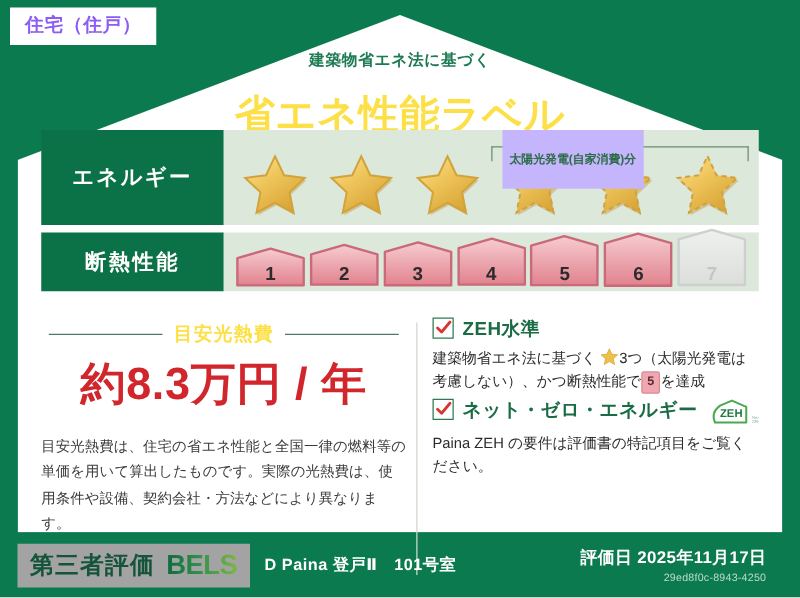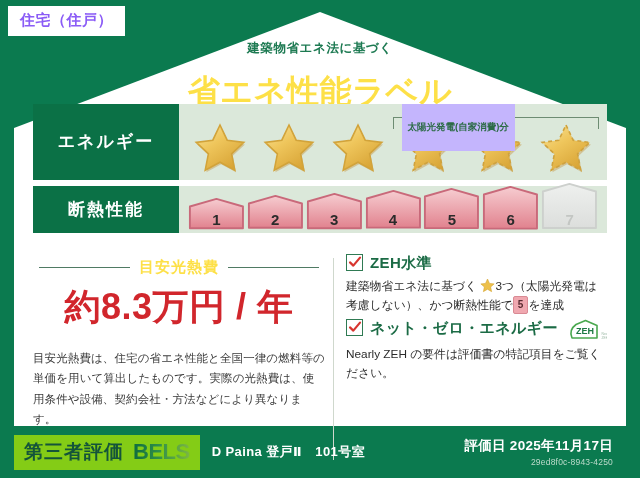--- a/index.html
+++ b/index.html
@@ -178,21 +178,21 @@
     color: #5a2a30; font-size: 10px; font-weight: 700;
     padding: 0px 4px; border-radius: 2px; vertical-align: 1px;
   }
 
   
   .footer {
     position: absolute; left: 0; right: 0; bottom: 0; height: 52px;
     display: flex; align-items: center; z-index: 8;
   }
   .bels-chip {
-    background: #84cc16; margin-left: 14px;
+    background: #a3a3a3; margin-left: 14px;
     padding: 4px 10px 5px 10px;
     display: flex; align-items: flex-end; gap: 9px;
   }
   .bels-chip .jp {
     font-size: 19px; font-weight: 700; color: #14543a; letter-spacing: 1px;
   }
   .bels-chip .bels {
     font-size: 22px; font-weight: 700; letter-spacing: -0.5px;
     background: linear-gradient(90deg,#0e6b3f 0%, #2f8f4a 45%, #7db742 100%);
     -webkit-background-clip: text; background-clip: text;
@@ -449,21 +449,21 @@
             </svg>
           </span>
           <span class="crow-title">ネット・ゼロ・エネルギー</span>
           <svg class="zeh-logo" viewBox="0 0 40 22">
             <path d="M5 19 Q1.5 11 9 5.5 L18.5 1.5 L30 6.5 L30 19 Z" fill="none" stroke="#4aa84f" stroke-width="1.6" stroke-linejoin="round"></path>
             <text x="18" y="14.5" font-family="'Liberation Sans',sans-serif" font-size="9" font-weight="700" fill="#1f7a44" text-anchor="middle">ZEH</text>
             <text x="34.5" y="16" font-family="'Liberation Sans',sans-serif" font-size="3.4" fill="#9bb9a5">Nearly</text>
             <text x="34.5" y="19.5" font-family="'Liberation Sans',sans-serif" font-size="3.4" fill="#9bb9a5">ZEH</text>
           </svg>
         </div>
-        <div class="crow-body">Nearly ZEH の要件は評価書の特記項目をご覧ください。</div>
+        <div class="crow-body">Paina ZEH の要件は評価書の特記項目をご覧ください。</div>
       </div>
 
     </div>
   </div>
 
   <div class="footer">
     <div class="bels-chip">
       <span class="jp">第三者評価</span>
       <span class="bels">BELS</span>
     </div>

